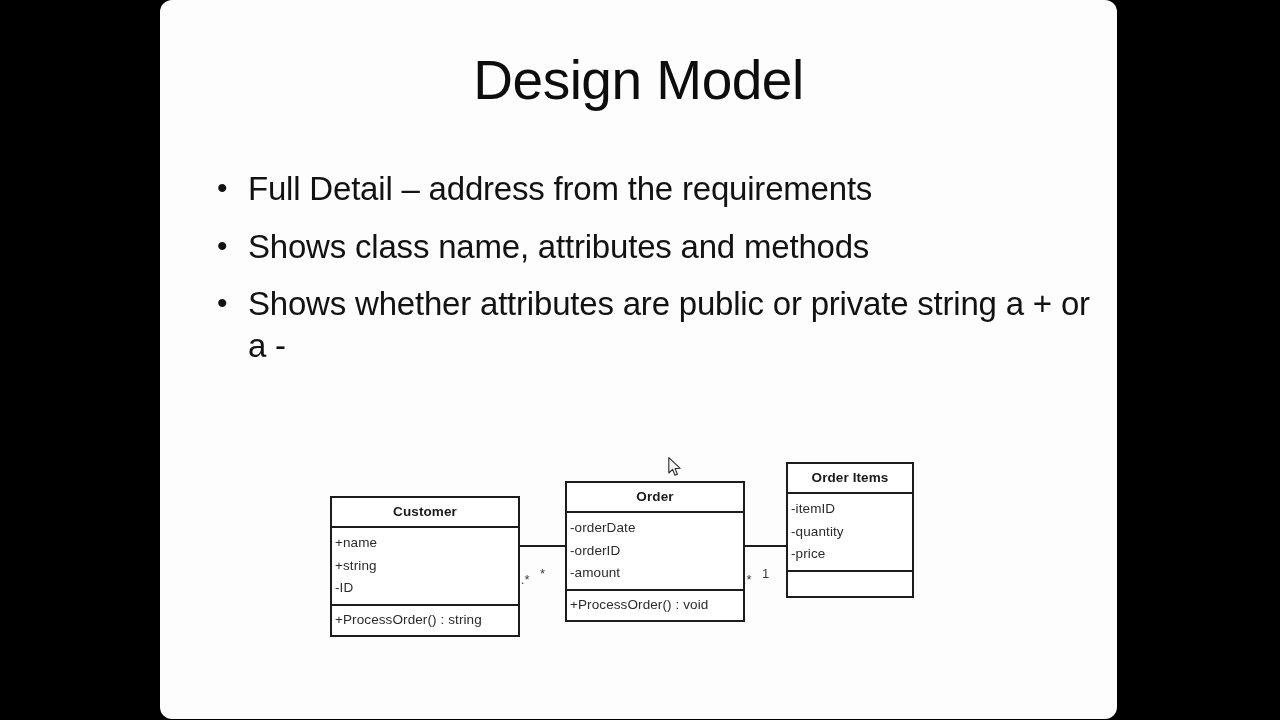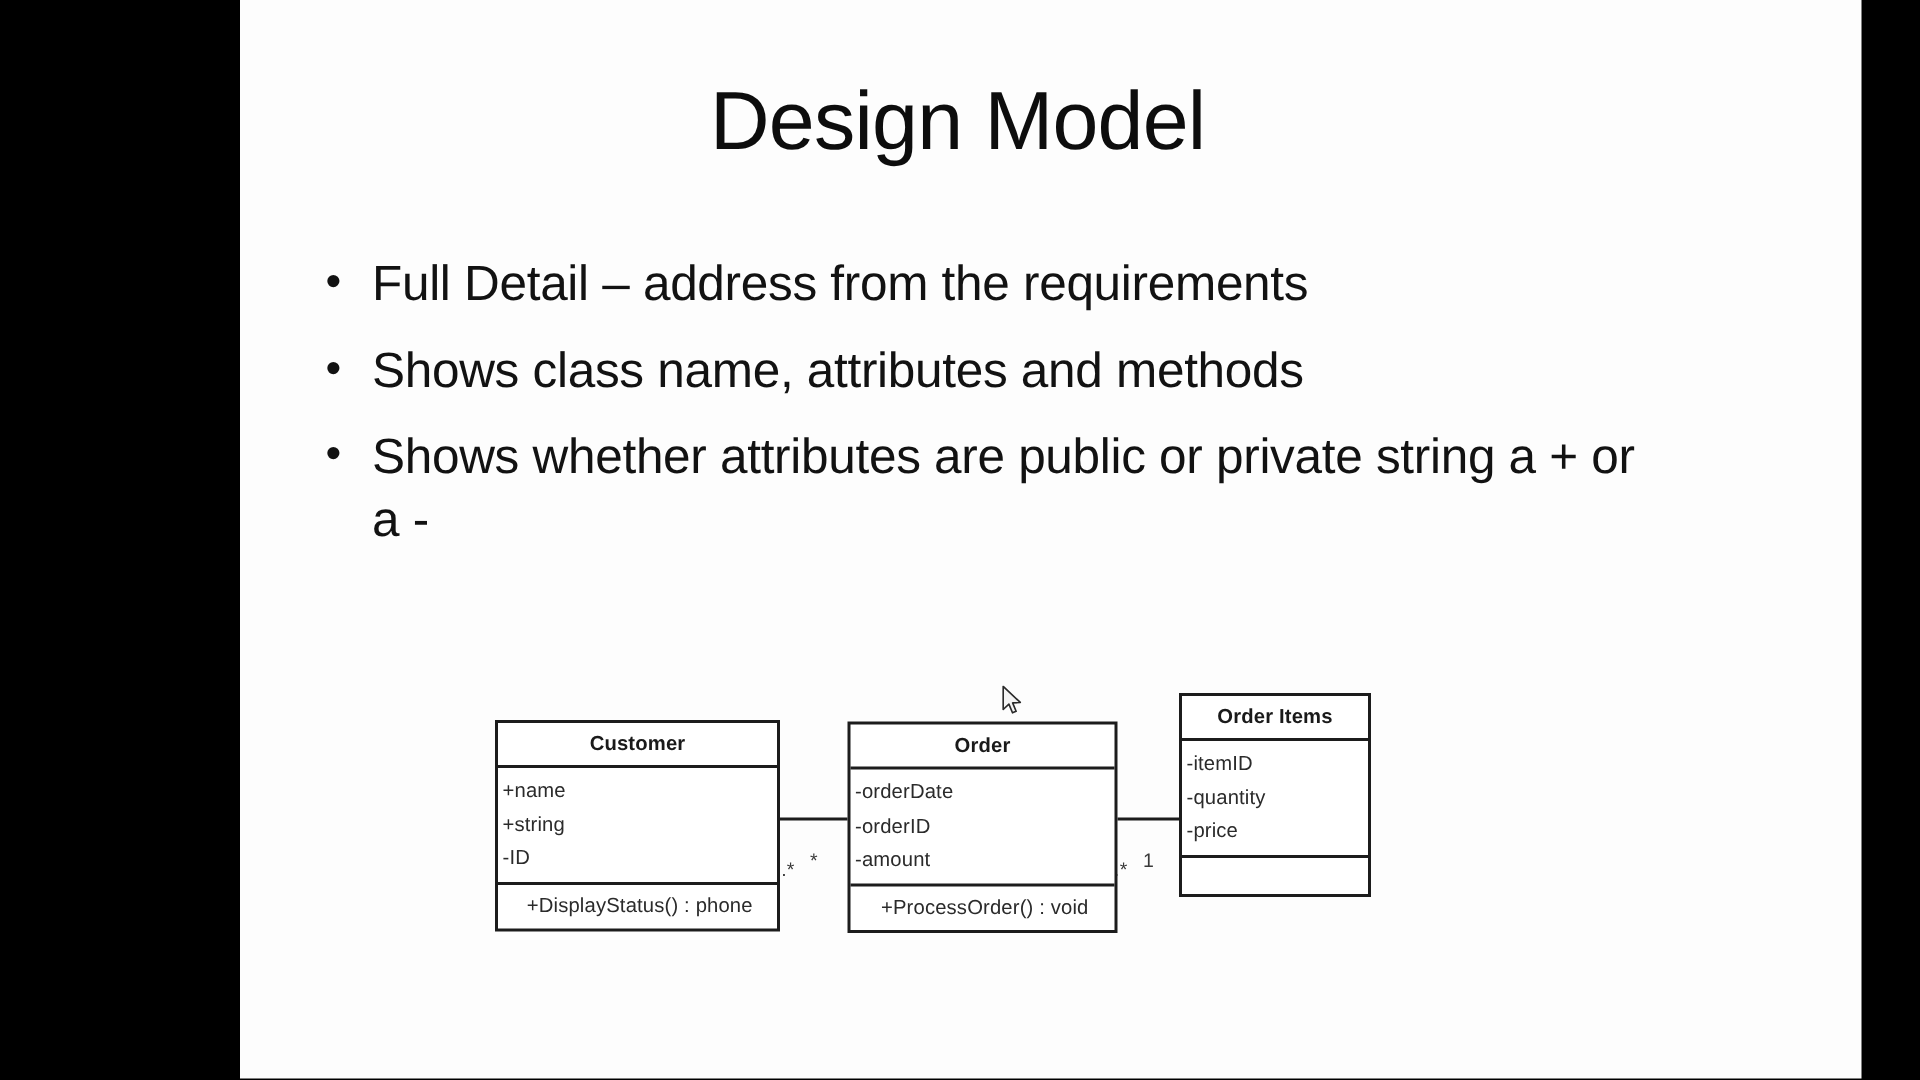--- a/index.html
+++ b/index.html
@@ -29,23 +29,24 @@
     background: #000000;
   }
   .bar.left  { left: 0;    width: 160px; }
   .bar.right { left: 1117px; width: 163px; }
 
   
   #slide {
     position: absolute;
     left: 160px;
     top: 0;
-    width: 1081px;
+    width: 957px;
     height: 719px;
     background: #fdfdfd;
+    border-radius: 12px;
   }
 
   
   #slide-title {
     position: absolute;
     left: 0;
     top: 52px;
     width: 957px;
     text-align: center;
     font-size: 55px;
@@ -119,26 +120,25 @@
   .uml-attrs .row,
   .uml-ops .row {
     line-height: 22.5px;
     white-space: nowrap;
     letter-spacing: 0.1px;
   }
   .uml-ops {
     box-sizing: border-box;
     width: 100%;
     padding: 3px 0 4px 3px;
-    text-align: center;
   }
   .uml-ops.empty { min-height: 24px; }
 
   
-  #box-customer   { left: 170px; top: 480px; width: 190px; }
+  #box-customer   { left: 170px; top: 496px; width: 190px; }
   #box-order      { left: 405px; top: 481px; width: 180px; }
   #box-orderitems { left: 626px; top: 462px; width: 128px; }
 
   
   .assoc-line {
     position: absolute;
     height: 2px;
     background: #1c1c1c;
   }
   #line-cust-order  { left: 358px; top: 545px; width: 49px; }
@@ -208,21 +208,21 @@
       <div class="mult" id="mult-items">1</div>
 
       <div class="uml-box" id="box-customer">
         <div class="uml-name">Customer</div>
         <div class="uml-attrs">
           <div class="row">+name</div>
           <div class="row">+string</div>
           <div class="row">-ID</div>
         </div>
         <div class="uml-ops">
-          <div class="row">+DisplayStatus() : phone</div>
+          <div class="row">+ProcessOrder() : string</div>
         </div>
       </div>
 
       <div class="uml-box" id="box-order">
         <div class="uml-name">Order</div>
         <div class="uml-attrs">
           <div class="row">-orderDate</div>
           <div class="row">-orderID</div>
           <div class="row">-amount</div>
         </div>

